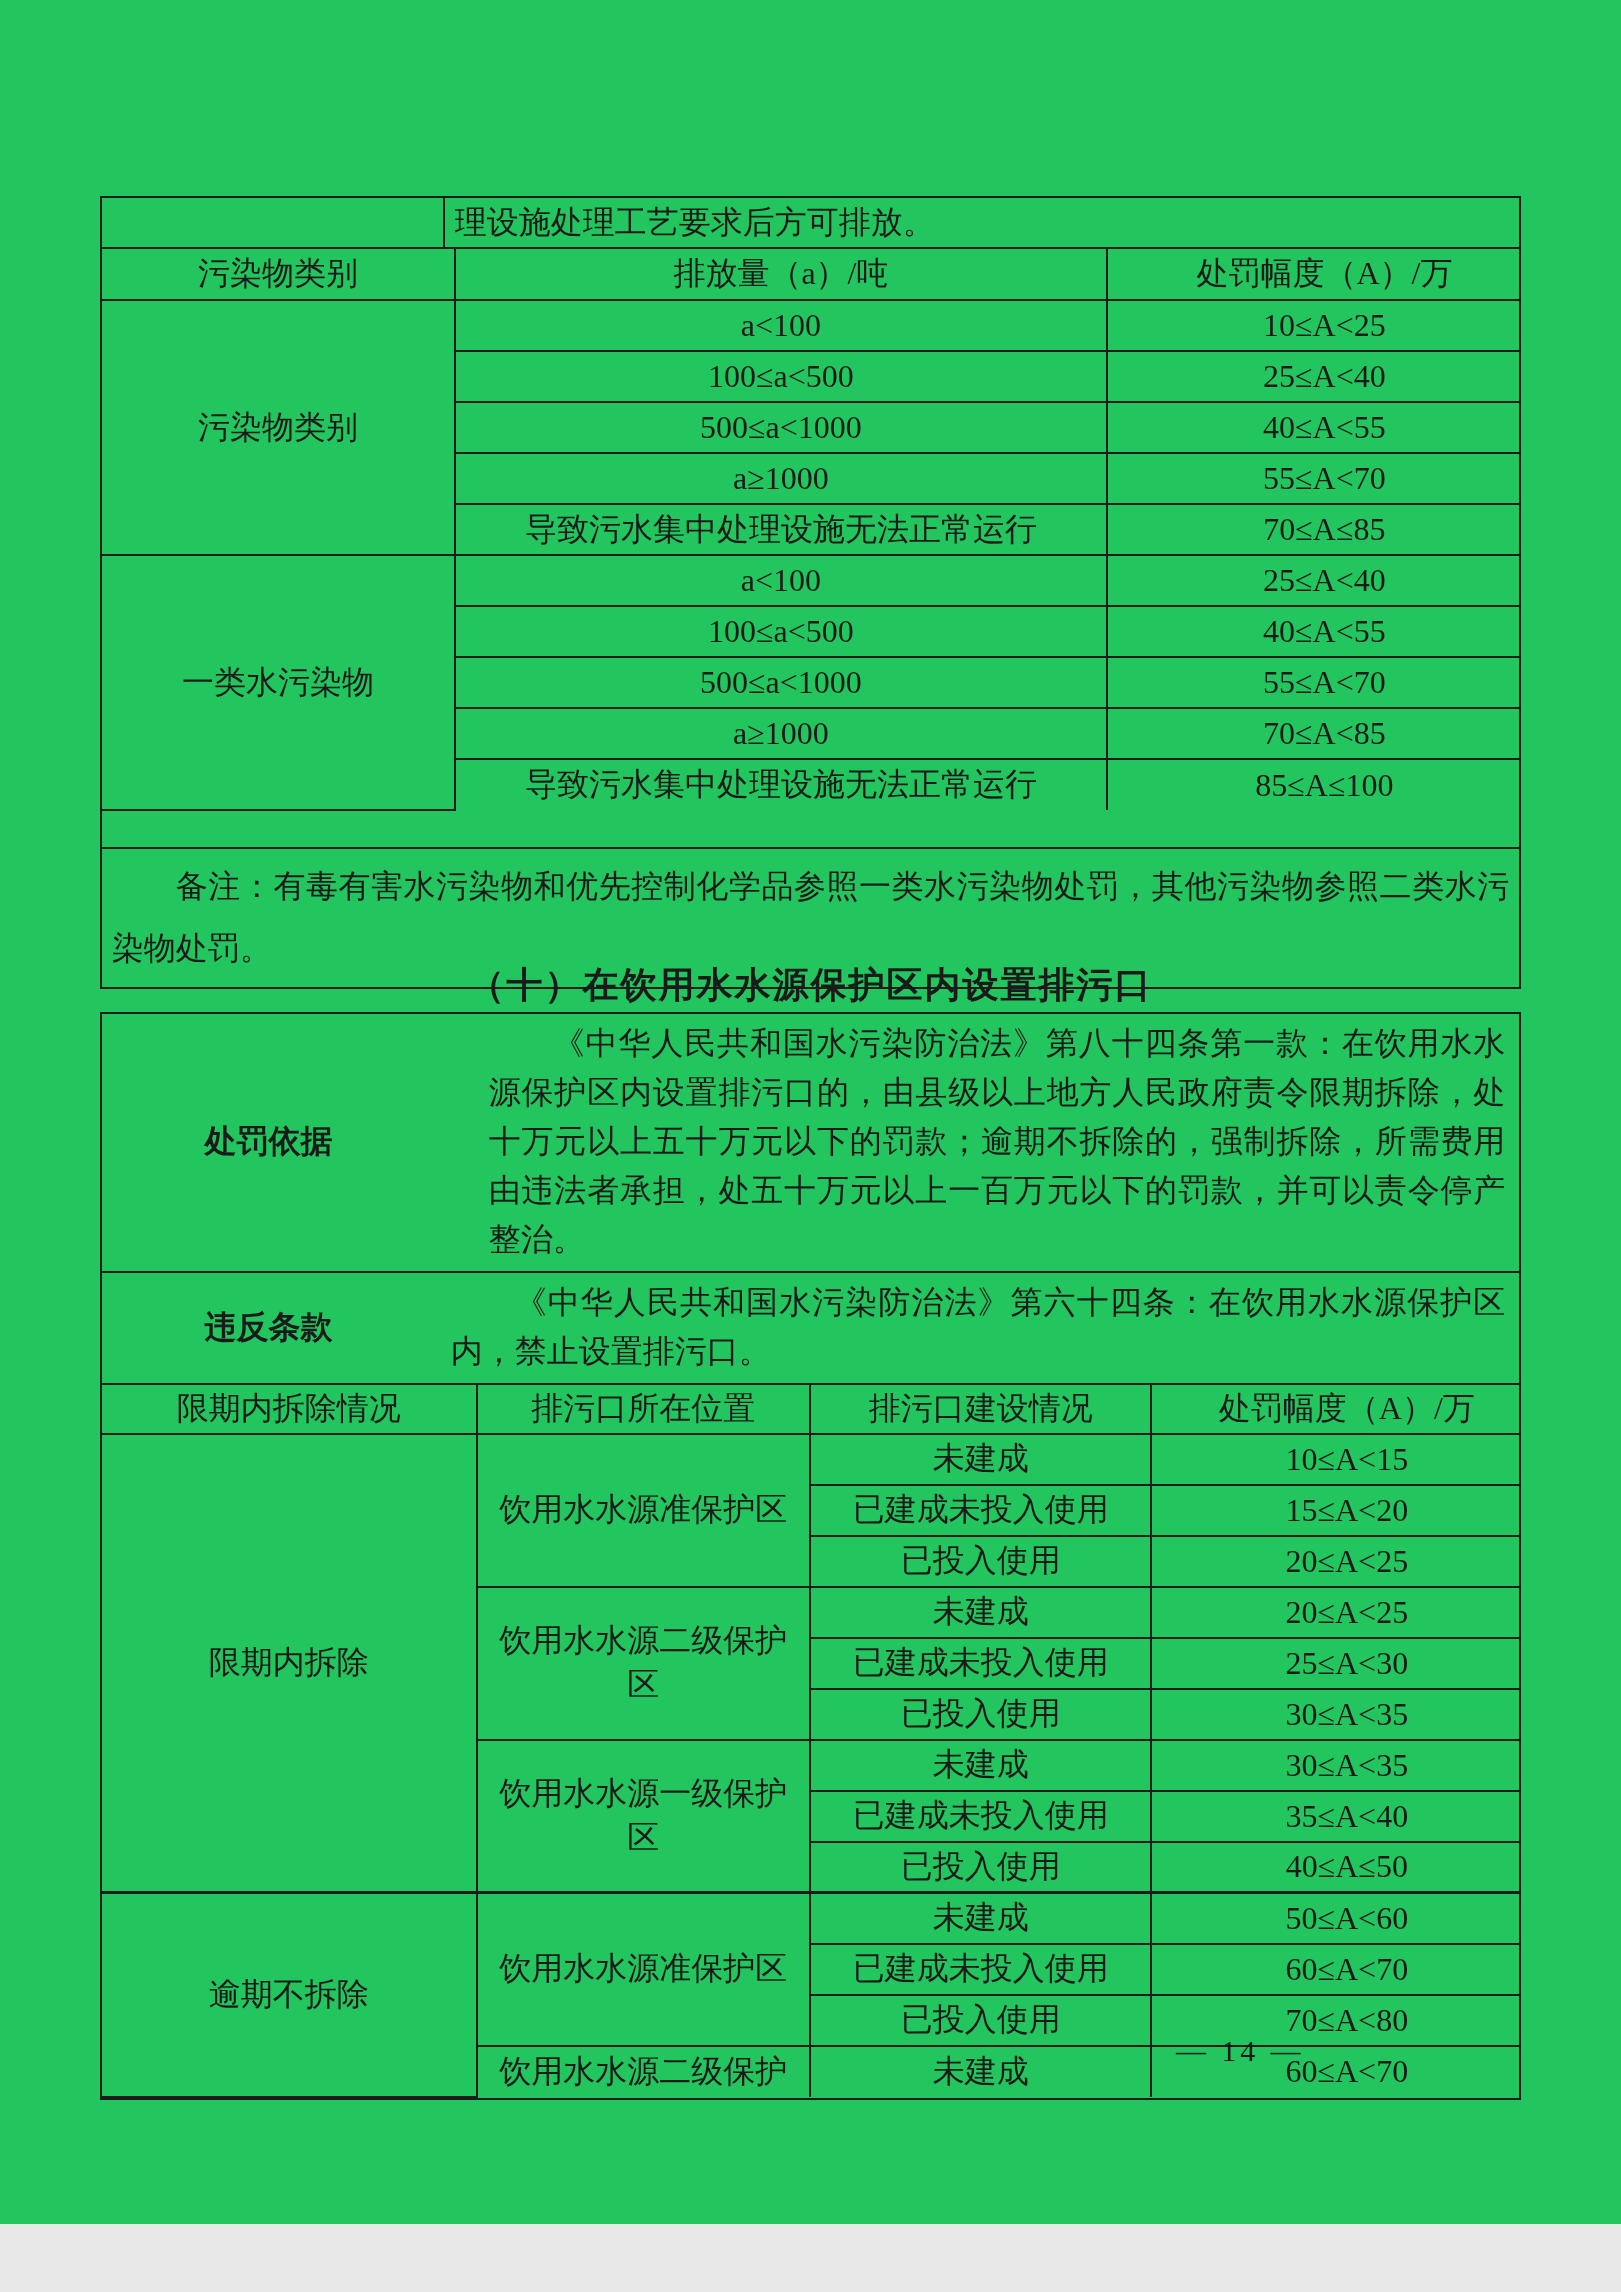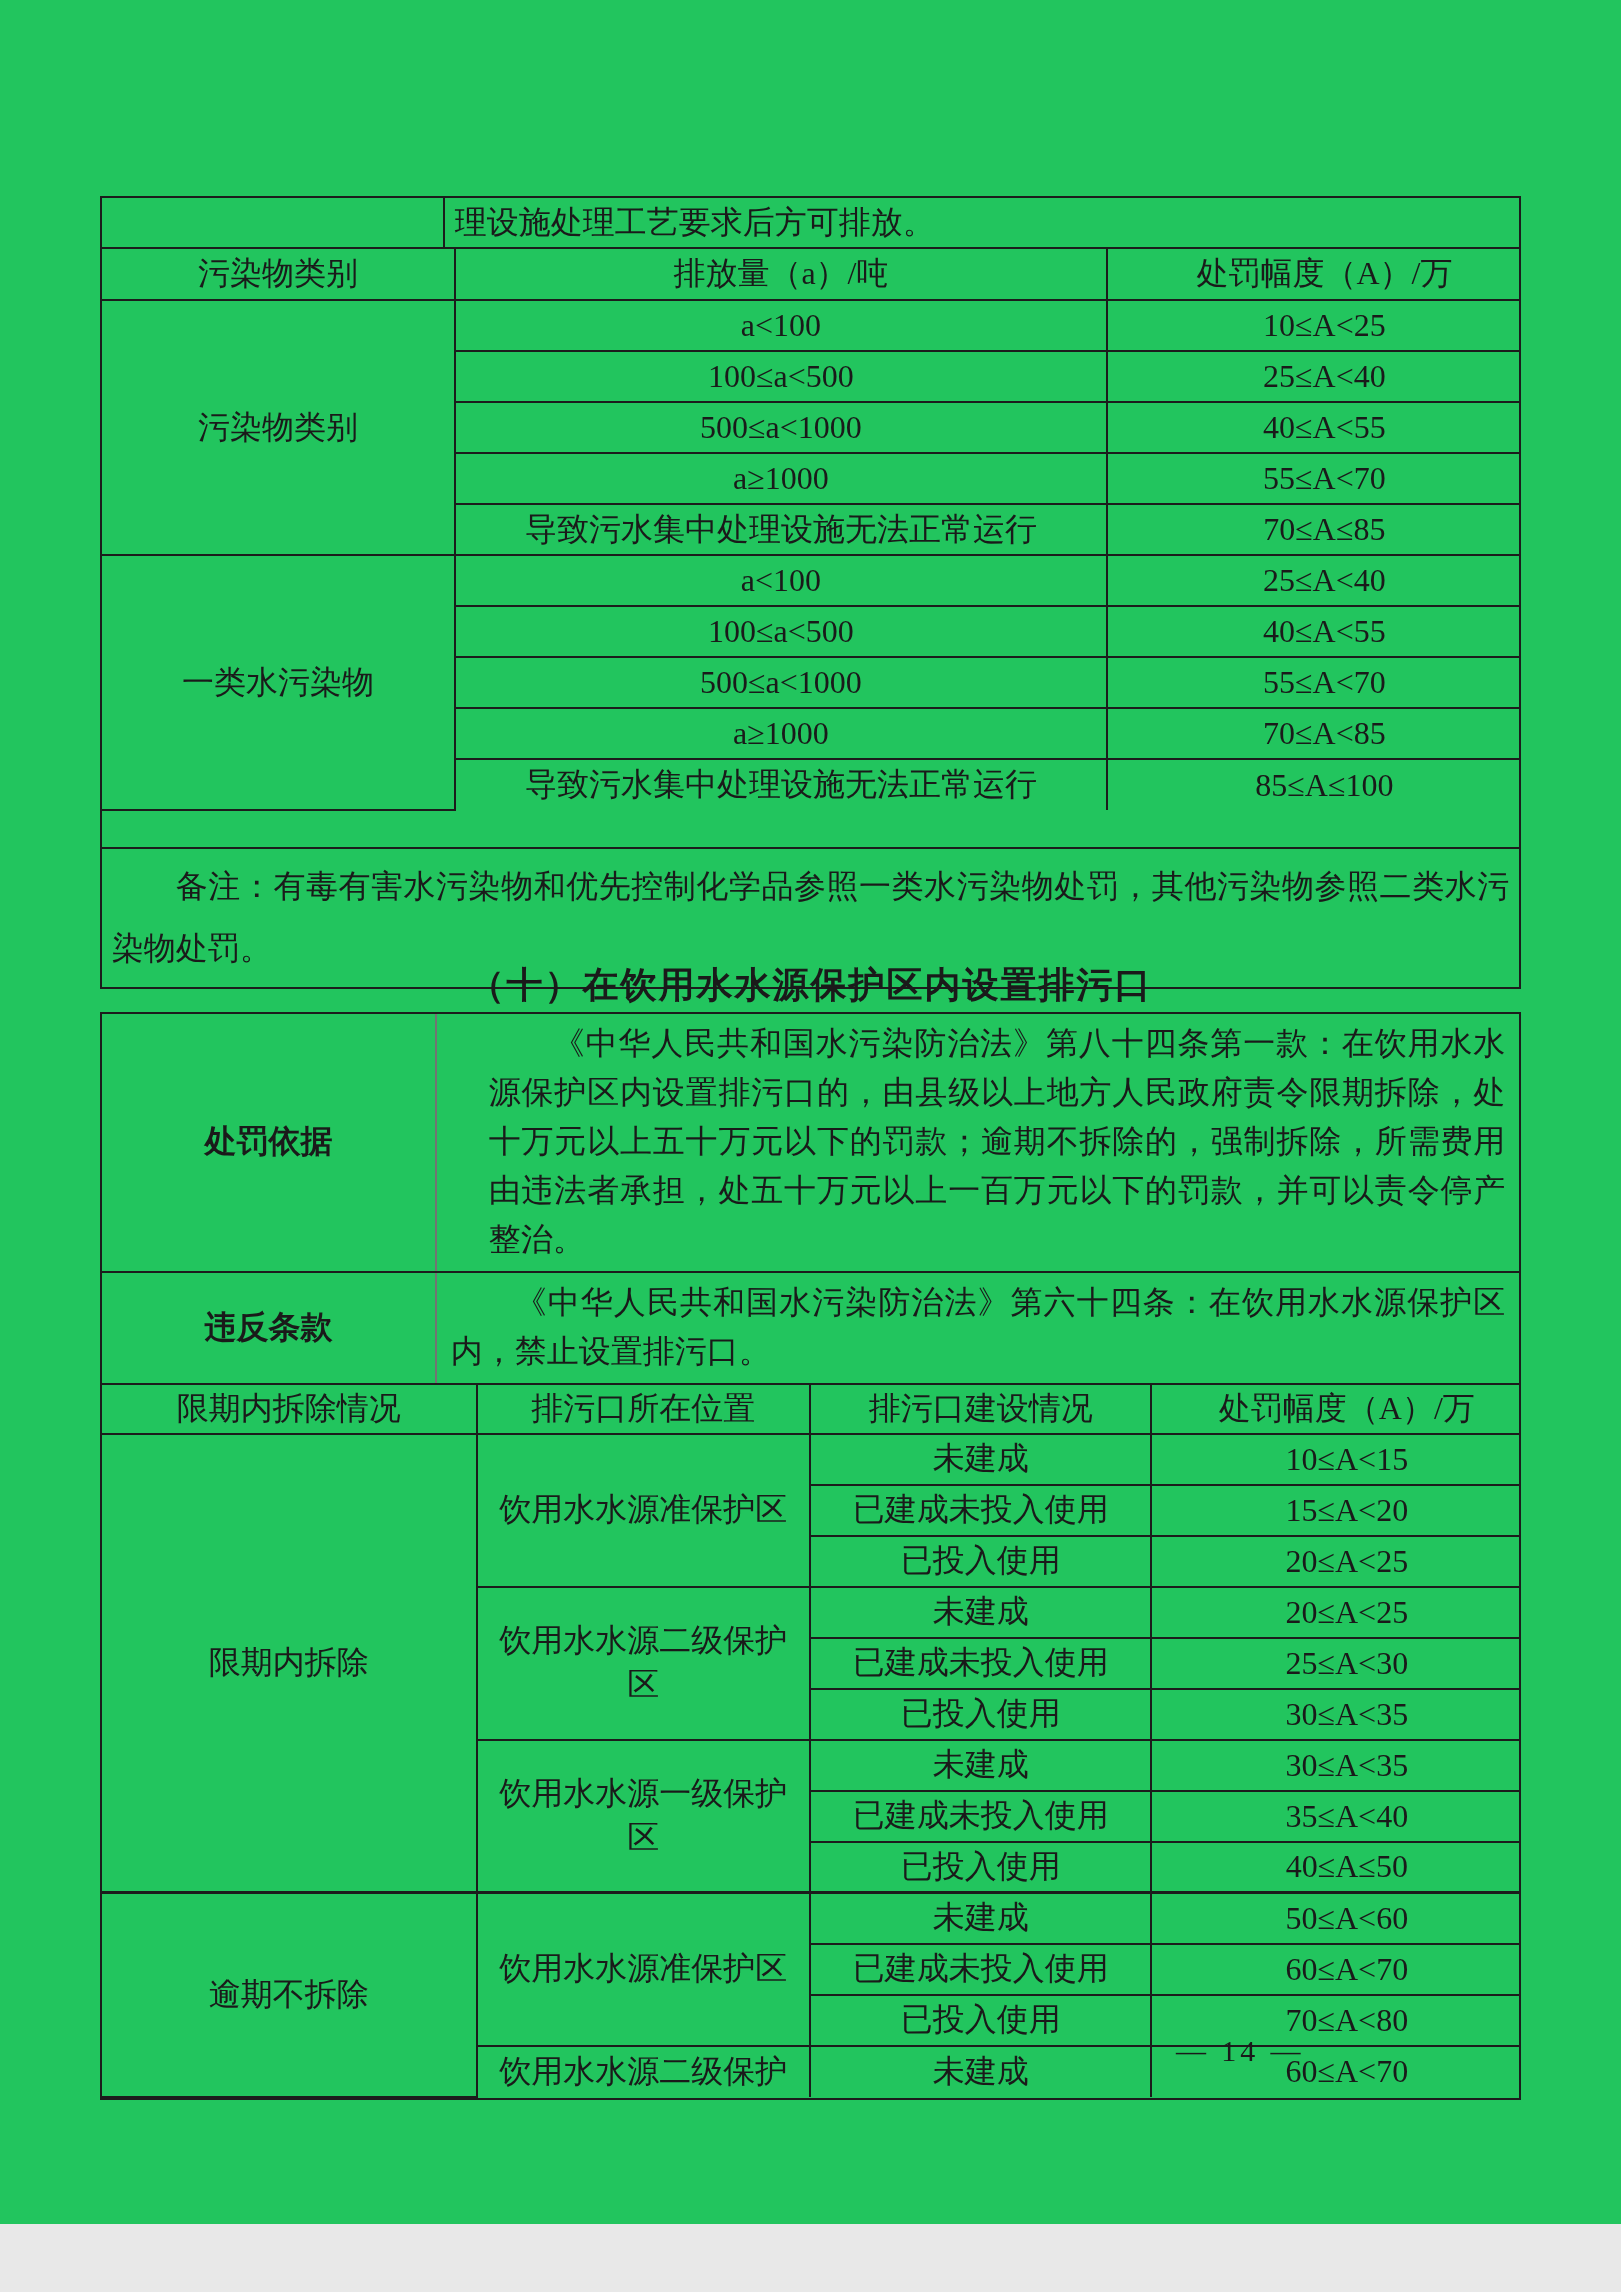--- a/index.html
+++ b/index.html
@@ -55,21 +55,21 @@
     box-sizing:border-box;
     margin-top:36px;
   }
 
   
   .label-row{display:flex;box-sizing:border-box;}
   .label-row.first{border-bottom:2px solid #1c1c1c;}
   .label-row.second{border-bottom:2.9px solid #1c1c1c;}
   .label-cell{
     width:335px;flex:none;
-    border-right:2px solid #737373;
+    border-right:2px solid #22c55e;
     display:flex;align-items:center;justify-content:center;
     font-weight:bold;box-sizing:border-box;
   }
   .para-cell{
     flex:1;
     padding:4.9px 13.7px 6.9px 13.7px;
     text-indent:2em;
     line-height:49px;
     text-align:justify;
     box-sizing:border-box;

